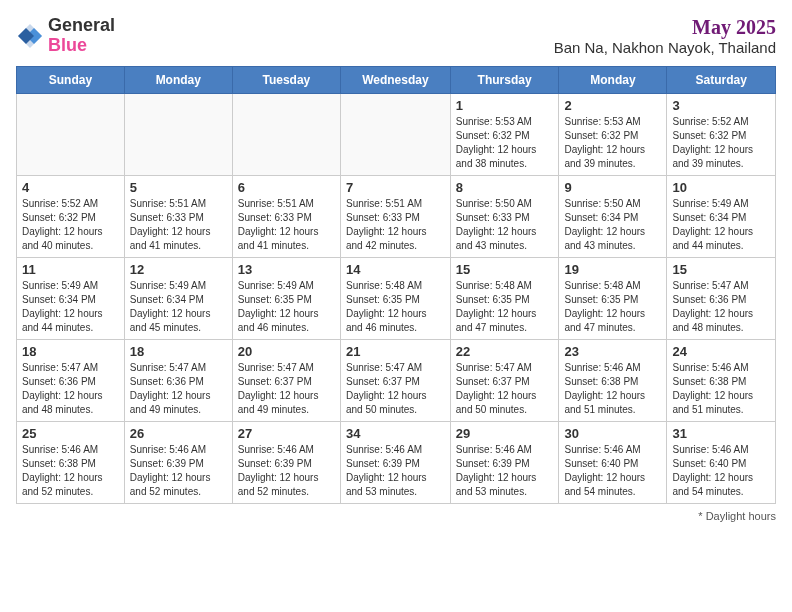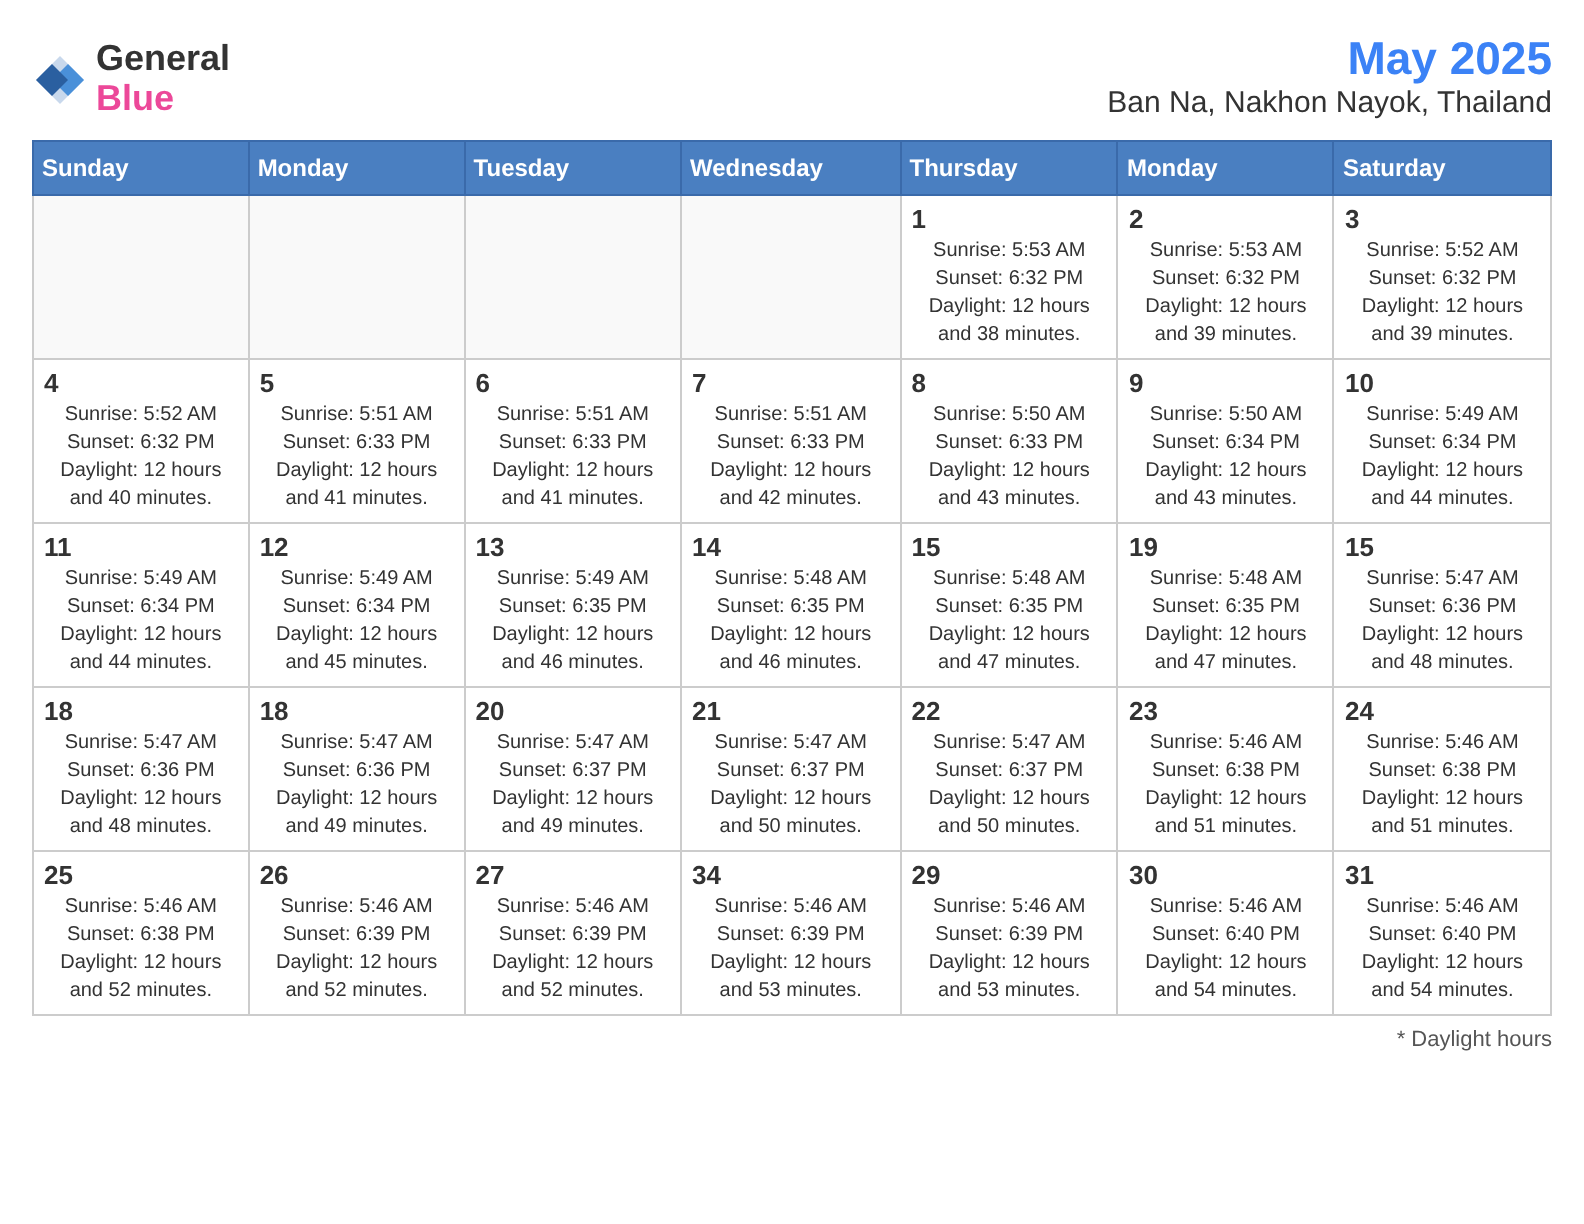--- a/index.html
+++ b/index.html
@@ -37,41 +37,42 @@
       color: #ec4899;
     }
     .logo-icon {
       width: 28px;
       height: 28px;
     }
     .title-section {
       text-align: right;
     }
     .month-title {
-      font-size: 23px;
-      font-weight: bold;
-      color: #3b82f6;
+      font-size: 20px;
+      font-weight: bold;
+      color: #701a75;
+      font-family: Liberation Serif, serif;
     }
     .location {
       font-size: 15px;
       color: #333;
     }
     .calendar-table {
       width: 100%;
       border-collapse: collapse;
       border: 1px solid #ccc;
     }
     .calendar-table th {
       background-color: #4a7fc1;
       color: #fff;
       font-size: 12px;
       font-weight: bold;
       padding: 6px 4px;
       border: 1px solid #3a6aaa;
-      text-align: left;
+      text-align: center;
     }
     .calendar-table td {
       border: 1px solid #ccc;
       vertical-align: top;
       padding: 4px 5px;
       width: 113px;
       min-height: 80px;
       background: #fff;
       font-size: 10px;
       color: #333;
@@ -83,21 +84,20 @@
       font-size: 13px;
       font-weight: bold;
       color: #333;
       display: block;
       margin-bottom: 2px;
     }
     .day-info {
       font-size: 10px;
       color: #333;
       line-height: 1.4;
-      text-align: center;
     }
     .footer-note {
       margin-top: 6px;
       font-size: 11px;
       color: #555;
       text-align: right;
     }
   </style>
 </head>
 <body>

